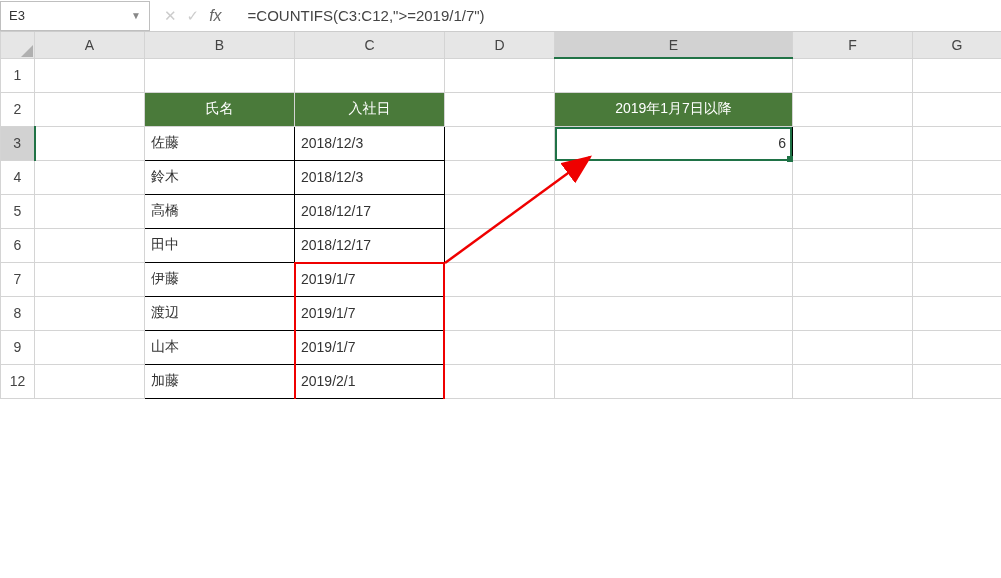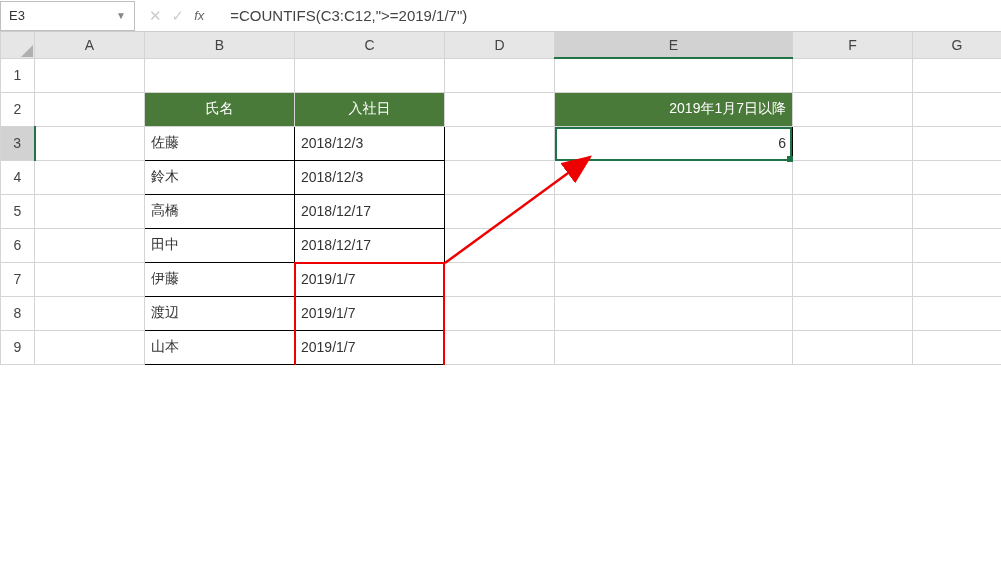--- a/index.html
+++ b/index.html
@@ -14,21 +14,21 @@
     
     .formula-bar {
       display: flex;
       align-items: center;
       height: 32px;
       border-bottom: 1px solid #ccc;
       background: #fff;
       padding: 0;
     }
     .name-box {
-      width: 135px;
+      width: 150px;
       height: 30px;
       border: 1px solid #bfbfbf;
       display: flex;
       align-items: center;
       padding: 0 8px;
       font-size: 13px;
       background: #fff;
       justify-content: space-between;
     }
     .name-box-dd {
@@ -40,21 +40,21 @@
       align-items: center;
       gap: 10px;
       padding: 0 14px;
       color: #bbb;
       font-size: 15px;
     }
     .fx-icons .disabled { color: #ccc; }
     .fx-label {
       font-style: italic;
       color: #666;
-      font-size: 13px;
+      font-size: 16px;
       padding-right: 8px;
     }
     .formula-input {
       flex: 1;
       font-size: 15px;
       color: #444;
       padding: 0 4px;
       font-family: inherit;
       border: none;
       outline: none;
@@ -134,21 +134,21 @@
       font-family: Liberation Serif, serif;
     }
     .dcell {
       border: 1px solid #000 !important;
       background: #fff;
     }
     
     .hdrE {
       background: #4a7a3a !important;
       color: #fff;
-      text-align: right;
+      text-align: center;
       font-weight: bold;
       border: 1px solid #000;
     }
     .sel-cell {
       border: 1px solid #000 !important;
       text-align: right;
       position: relative;
       background: #fff;
     }
 
@@ -305,20 +305,30 @@
   <tr>
     <th class="row-header">9</th>
     <td></td>
     <td class="dcell">山本</td>
     <td class="dcell">2019/1/7</td>
     <td></td>
     <td></td>
           <td></td>
           <td></td>
   </tr>
+  <tr>
+    <th class="row-header">12</th>
+    <td></td>
+    <td class="dcell">加藤</td>
+    <td class="dcell">2019/2/1</td>
+    <td></td>
+    <td></td>
+          <td></td>
+          <td></td>
+  </tr>
 </tbody>
     </table>
 
 <div class="red-box" style="left:294px; top:230px; width:151px; height:206px;"></div>
 
 <div class="active-outline" style="left:555px; top:95px; width:237px; height:34px;"></div>
 
 <svg class="arrow-svg" style="left:0;top:0" width="1001" height="578">
   <defs>
     <marker id="arrh" markerWidth="12" markerHeight="10" refX="11" refY="5" orient="auto">

